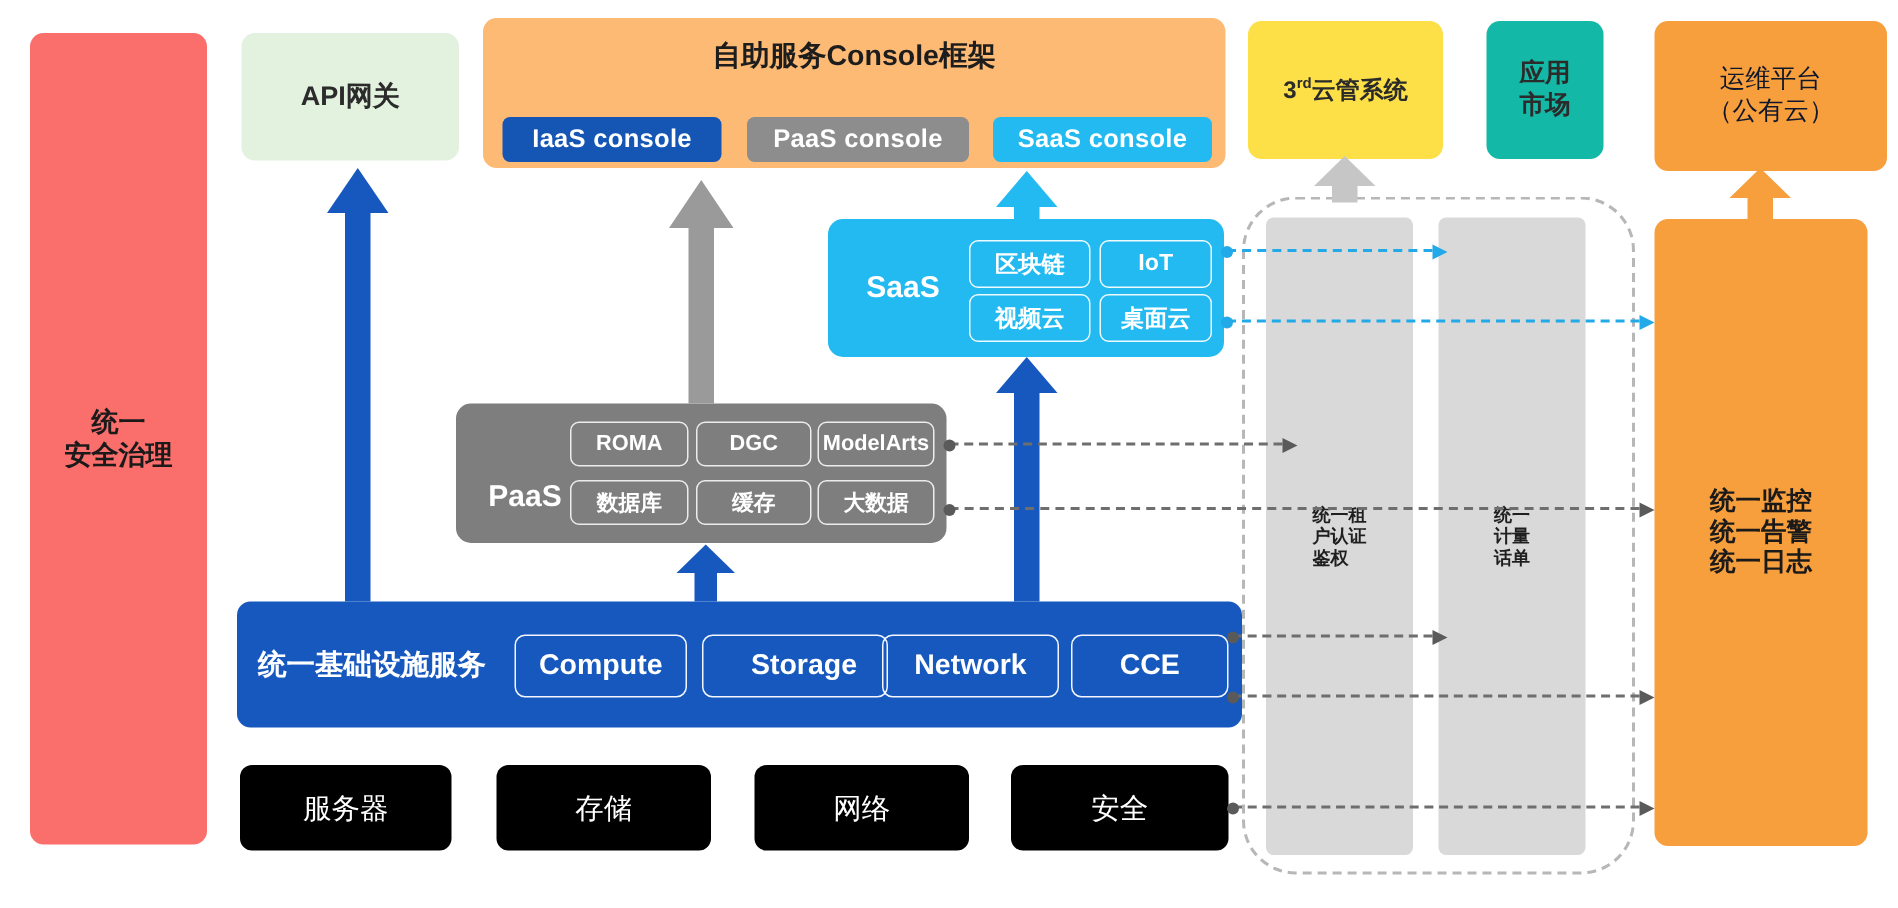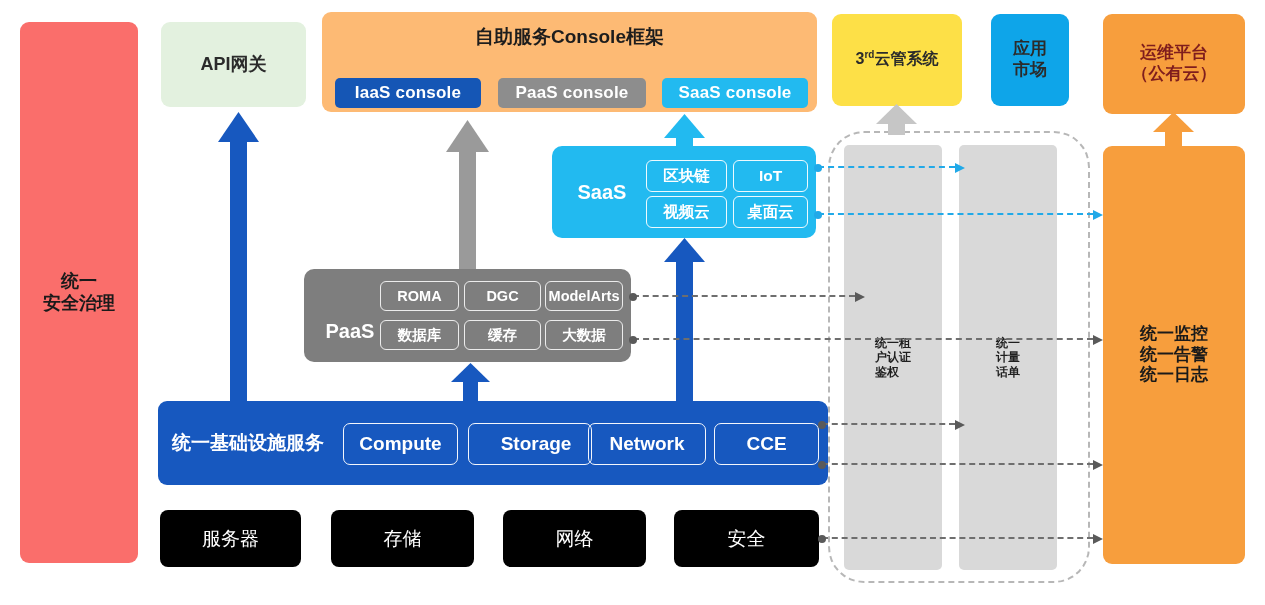--- a/index.html
+++ b/index.html
@@ -53,29 +53,29 @@
 
   
   #third-party{
     left:832px;top:14px;width:130px;height:92px;
     background:#fde047;border-radius:9px;
     color:#2b2b2b;font-size:16px;font-weight:600;
   }
   #third-party sup{font-size:10px;vertical-align:super;}
   #app-market{
     left:991px;top:14px;width:78px;height:92px;
-    background:#0ea5e9;border-radius:9px;
+    background:#14b8a6;border-radius:9px;
     color:#2b2b2b;font-size:17px;font-weight:600;
   }
 
   
   #ops-platform{
-    left:1103px;top:14px;width:142px;height:100px;
+    left:1103px;top:14px;width:155px;height:100px;
     background:#F79E3D;border-radius:9px;
-    color:#7f1d1d;font-size:17px;font-weight:700;
+    color:#0f172a;font-size:17px;font-weight:400;
   }
   #ops-monitor{
     left:1103px;top:146px;width:142px;height:418px;
     background:#F79E3D;border-radius:9px;
     color:#1a1a1a;font-size:17px;font-weight:600;
   }
 
   
   #saas-box{
     left:552px;top:146px;width:264px;height:92px;

